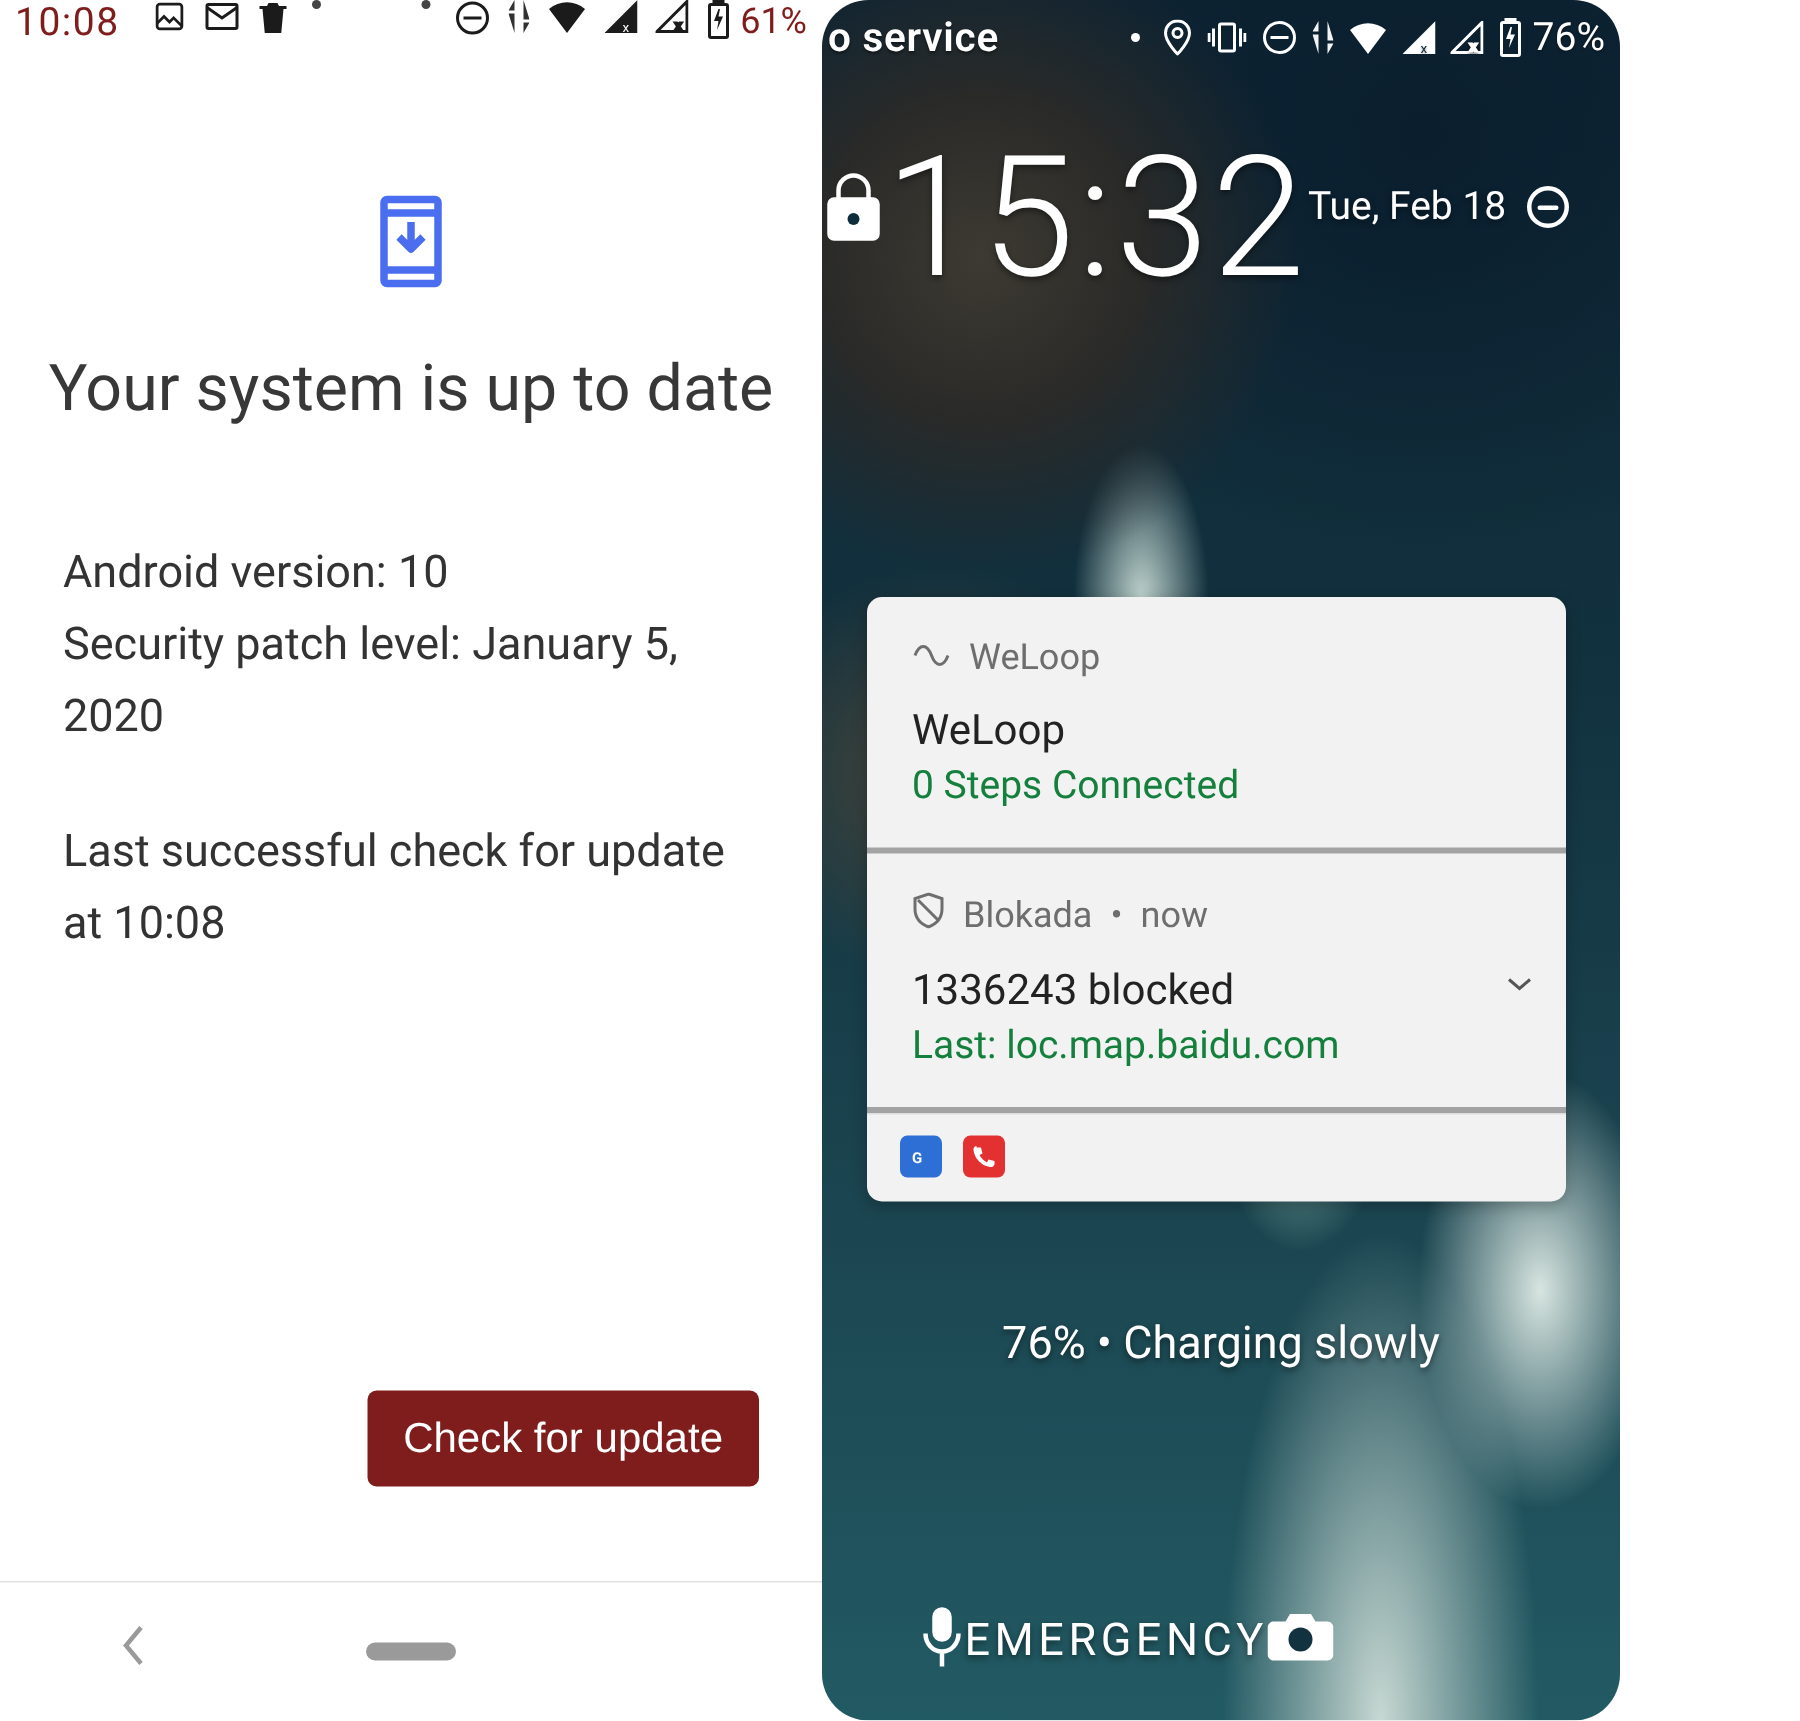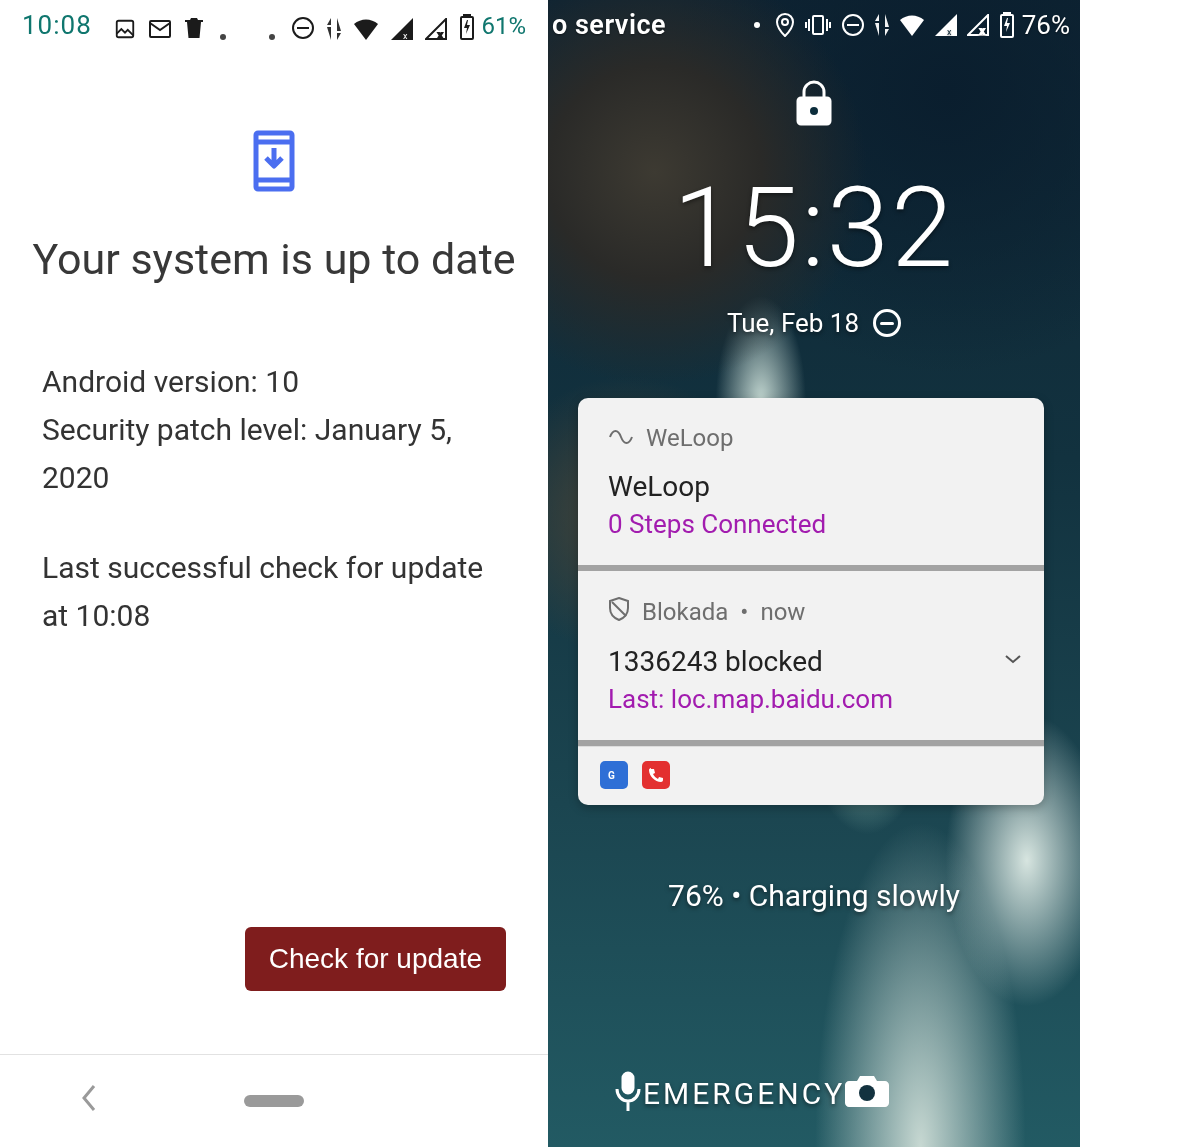--- a/index.html
+++ b/index.html
@@ -27,29 +27,30 @@
     
     background:
       radial-gradient(circle at 20% 15%, #3d3a32 0%, #2a2a28 10%, transparent 20%),
       radial-gradient(circle at 75% 8%, #0a1e2e 0%, transparent 25%),
       radial-gradient(circle at 15% 45%, #4a4538 0%, transparent 18%),
       radial-gradient(ellipse at 60% 60%, #b5ccc6 0%, #7aa79e 6%, transparent 15%),
       radial-gradient(ellipse at 40% 35%, #c2d6d0 0%, transparent 10%),
       radial-gradient(ellipse at 90% 75%, #d7e5e0 0%, transparent 12%),
       radial-gradient(ellipse at 70% 100%, #c7d8d2 0%, transparent 20%),
       linear-gradient(180deg, #0e2433 0%, #12323f 40%, #1b4550 70%, #225a63 100%);
+    border-radius: 31px;
   }
 
   
   .status-left {
     height: 40px;
     display: flex;
-    align-items: flex-end;
-    padding: 0 22px;
-    color: #0f766e;
+    align-items: flex-start;
+    padding: 0 10px;
+    color: #7f1d1d;
     font-size: 24px;
     font-weight: 400;
   }
   .status-left .time { font-size: 26px; margin-right: 16px; letter-spacing: 1px;}
   .status-left .sicon { margin: 0 6px; display:inline-flex; align-items:center; }
   .status-left .spacer { flex: 1; }
   .status-left .dot { width:6px; height:6px; border-radius:50%; background:#444; margin:0 10px; }
 
   
   .update-page {
@@ -123,21 +124,21 @@
   .status-right .spacer { flex: 1; }
   .status-right .sicon { margin: 0 5px; display:inline-flex; align-items:center; }
   .status-right .dot { width:6px; height:6px; border-radius:50%; background:#fff; margin:0 10px; }
   .status-right .batt { font-size:26px; margin-left:2px; }
 
   
   .lock-col {
     position: relative;
     z-index: 3;
     display: flex;
-    flex-direction: column;
+    flex-direction: row;
     align-items: center;
     color: #fff;
     text-shadow: 0 2px 4px rgba(0,0,0,.45);
   }
   .lock-col .lock-icon { margin-top: 28px; }
   .clock {
     font-size: 112px;
     font-weight: 300;
     letter-spacing: 2px;
     margin-top: 40px;
@@ -160,29 +161,29 @@
     left: 30px;
     right: 36px;
     background: #f2f2f2;
     border-radius: 10px;
     z-index: 4;
     box-shadow: 0 3px 10px rgba(0,0,0,.25);
     overflow: hidden;
   }
   .notif {
     padding: 26px 30px 26px 30px;
-    border-bottom: 6px solid #a3a3a3;
+    border-bottom: 4px solid #a3a3a3;
   }
   .notif:last-of-type { border-bottom: none; }
   .notif .hdr {
     display: flex; align-items: center; gap: 12px;
     color: #6e6e6e; font-size: 24px; margin-bottom: 18px;
   }
   .notif .title { font-size: 28px; color:#222; margin-bottom: 6px; }
-  .notif .sub   { font-size: 26px; color:#a21caf; }
+  .notif .sub   { font-size: 26px; color:#15803d; }
   .notif .chev {
     position:absolute; right:22px; color:#666; font-size:22px;
   }
   .strip {
     display:flex; gap:14px; align-items:center;
     padding:14px 22px 16px 22px; border-top:1px solid #ddd;
   }
   .strip .app-badge {
     width:28px; height:28px; border-radius:5px;
     display:flex; align-items:center; justify-content:center;

